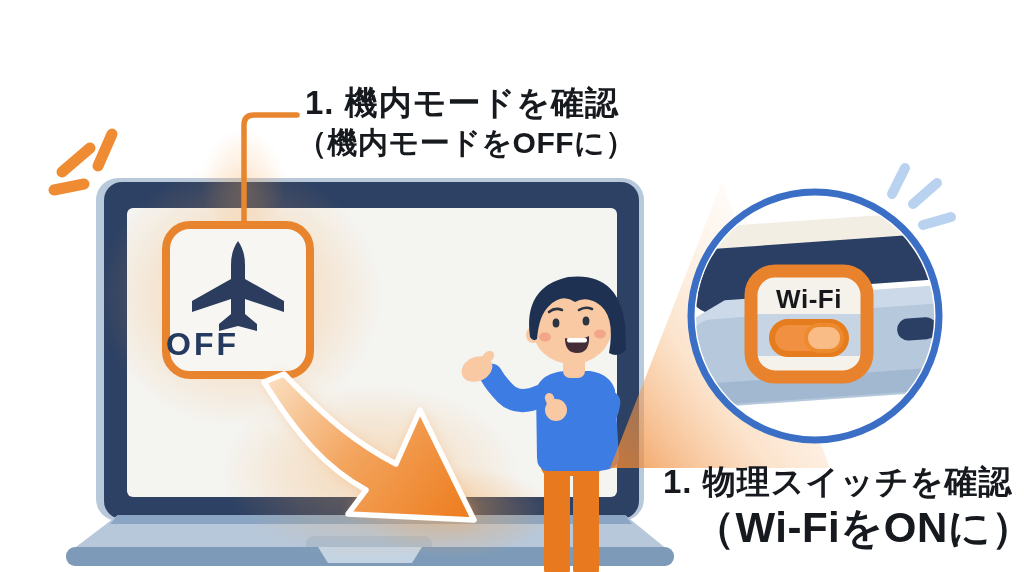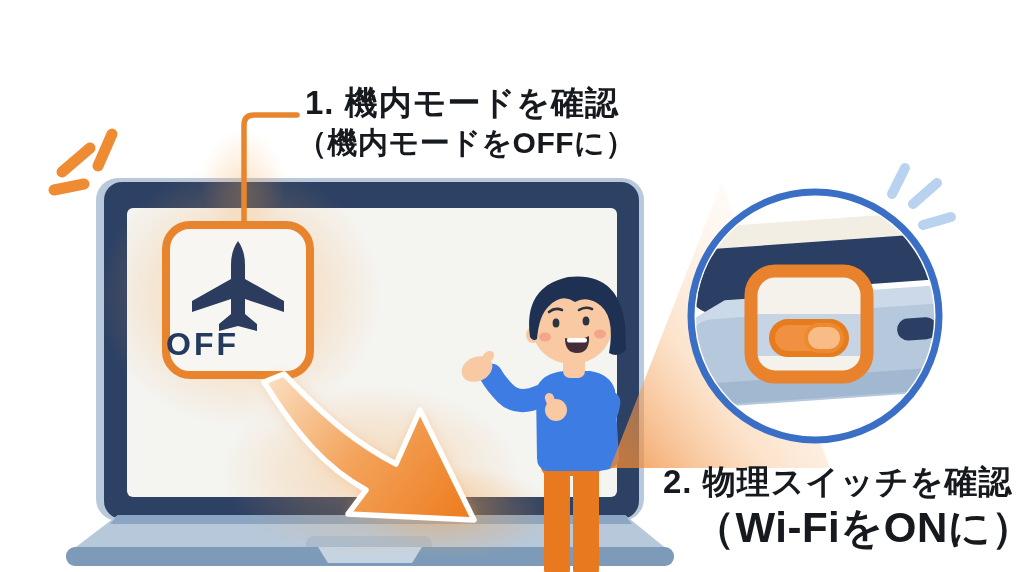--- a/index.html
+++ b/index.html
@@ -154,18 +154,19 @@
 
     <g stroke="#b9d2f0" stroke-width="10" stroke-linecap="round">
       <path d="M892,150 L905,124"></path>
       <path d="M913,160 L937,139"></path>
       <path d="M923,181 L951,173"></path>
     </g>
   </svg>
 
   <div class="label step-title" id="step1-title">1. 機内モードを確認</div>
   <div class="label step-sub" id="step1-sub">（機内モードをOFFに）</div>
-  <div class="label step-title" id="step2-title">2. 物理スイッチを確認</div>
+  <div class="label step-title" id="step2-title">1. 物理スイッチを確認</div>
   <div class="label step-sub" id="step2-sub">（Wi-FiをONに）</div>
   <div class="label off-label">OFF</div>
+  <div class="label wifi-label">Wi-Fi</div>
 
   <div class="bottom-artifact"></div>
 </div>
 
 </body></html>

